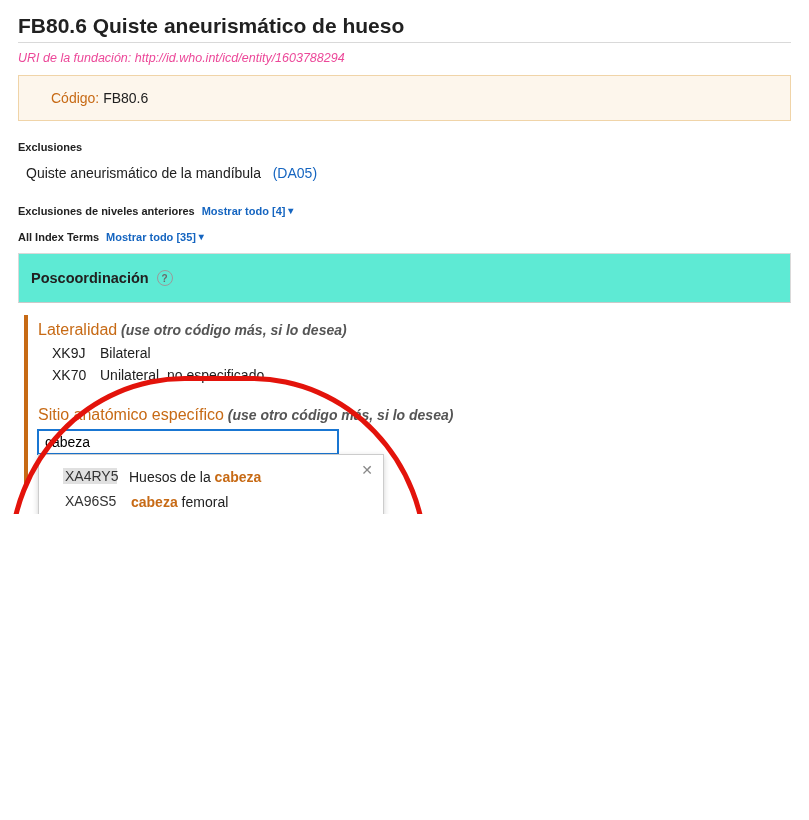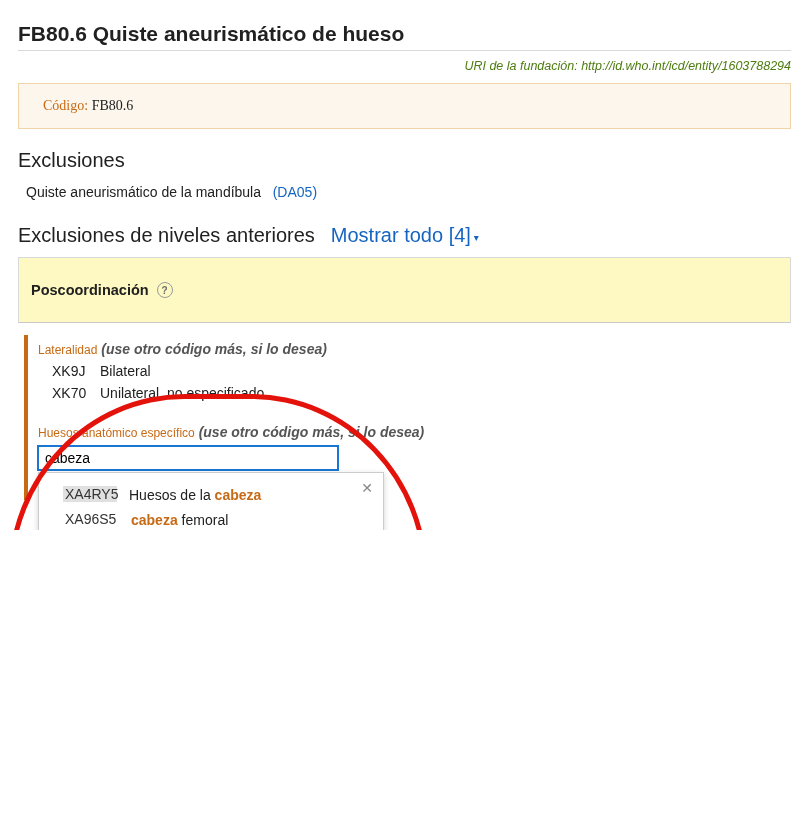--- a/index.html
+++ b/index.html
@@ -8,49 +8,47 @@
     font-family: "Segoe UI", Tahoma, sans-serif;
     font-size: 14px;
     color: #212121;
     background: #fff;
     width: 809px;
   }
   .page { padding: 14px 18px 30px 18px; }
   h1 {
     font-size: 21px;
     font-weight: 600;
-    margin: 8px 0 8px 0;
+    margin: 0 0 8px 0;
     padding-bottom: 4px;
     border-bottom: 1px solid #d9d9d9;
   }
   .uri-line {
-    text-align: right;
     font-style: italic;
     font-size: 12.5px;
-    color: #4d7c0f;
+    color: #ec4899;
     margin: 8px 0 10px 0;
   }
   .code-box {
     border: 1px solid #f0d4a8;
     background: #fdf6ec;
-    padding: 14px 24px;
+    padding: 14px 32px;
     margin-bottom: 20px;
-    font-family: Liberation Serif, serif;
   }
   .code-label { color: #c76a15; }
-  .section-title { font-weight: 400; font-size: 20px; margin: 14px 0 8px 0; }
-  .section-title.inline-row { display: flex; align-items: baseline; gap: 16px; }
+  .section-title { font-weight: 700; font-size: 11px; margin: 14px 0 8px 0; }
+  .section-title.inline-row { display: flex; align-items: baseline; gap: 7px; }
   .exclusion-row { padding: 4px 0 10px 8px; }
   .link { color: #1565c0; text-decoration: none; cursor: pointer; }
   .tri::after { content: " ▾"; font-size: 10px; position: relative; top: -1px; }
   .bar-heading {
-    background: #fef9c3;
+    background: #5eead4;
     border: 1px solid #d9d9d9;
     border-bottom: 1px solid #c9c9c9;
-    padding: 24px 12px;
+    padding: 16px 12px;
     font-weight: 700;
     font-size: 14.5px;
     display: flex; align-items: flex-end; gap: 8px;
     margin-top: 10px;
   }
   .help-circle {
     display: inline-flex; align-items: center; justify-content: center;
     width: 16px; height: 16px; border: 1px solid #9a9a9a; border-radius: 50%;
     font-size: 10px; color: #6a6a6a;
   }
@@ -58,21 +56,21 @@
     border-left: 4px solid #c76a15;
     margin: 12px 0 0 6px;
     padding: 6px 0 10px 10px;
     position: relative;
   }
   .pc-section {
     margin-bottom: 20px;
   }
   .pc-title {
     color: #c76a15;
-    font-size: 12px;
+    font-size: 16px;
   }
   .pc-hint { font-style: italic; color: #555; font-weight: bold; }
   .pc-items { padding: 4px 0 0 14px; line-height: 1.55; }
   .pc-code { display: inline-block; width: 48px; }
   .search-input {
     width: 300px;
     padding: 3px 6px;
     font-family: inherit;
     font-size: 14px;
     border: 1px solid #1976d2;
@@ -144,40 +142,44 @@
     <span>Quiste aneurismático de la mandíbula</span>
     &nbsp;
     <a class="link">(DA05)</a>
   </div>
 
   <div class="section-title inline-row">
     <span>Exclusiones de niveles anteriores</span>
     <a class="link tri">Mostrar todo [4]</a>
   </div>
 
+  <div class="section-title inline-row">
+    <span>All Index Terms</span>
+    <a class="link tri">Mostrar todo [35]</a>
+  </div>
 
   <div class="bar-heading">
     <span>Poscoordinación</span>
     <span class="help-circle">?</span>
   </div>
 
   <div class="postcoord-body">
 
     <div class="pc-section">
       <span class="pc-title">Lateralidad</span>
       <span class="pc-hint">(use otro código más, si lo desea)</span>
       <div class="pc-items" id="laterality-items">
           <div><span class="pc-code">XK9J</span><span>Bilateral</span></div>
           <div><span class="pc-code">XK70</span><span>Unilateral, no especificado</span></div>
         </div>
     </div>
 
     <div class="pc-section rel-wrap">
       <div>
-        <span class="pc-title">Huesos anatómico específico</span>
+        <span class="pc-title">Sitio anatómico específico</span>
         <span class="pc-hint">(use otro código más, si lo desea)</span>
       </div>
       <input class="search-input" type="text" value="cabeza" style="">
 
       <div class="dropdown" id="site-dropdown">
         <span class="dropdown-close">✕</span>
       <div class="dd-row">
             <span class="dd-code sel">XA4RY5</span>
             <span class="dd-label">Huesos de la <span class="hl">cabeza</span></span>
           </div>

